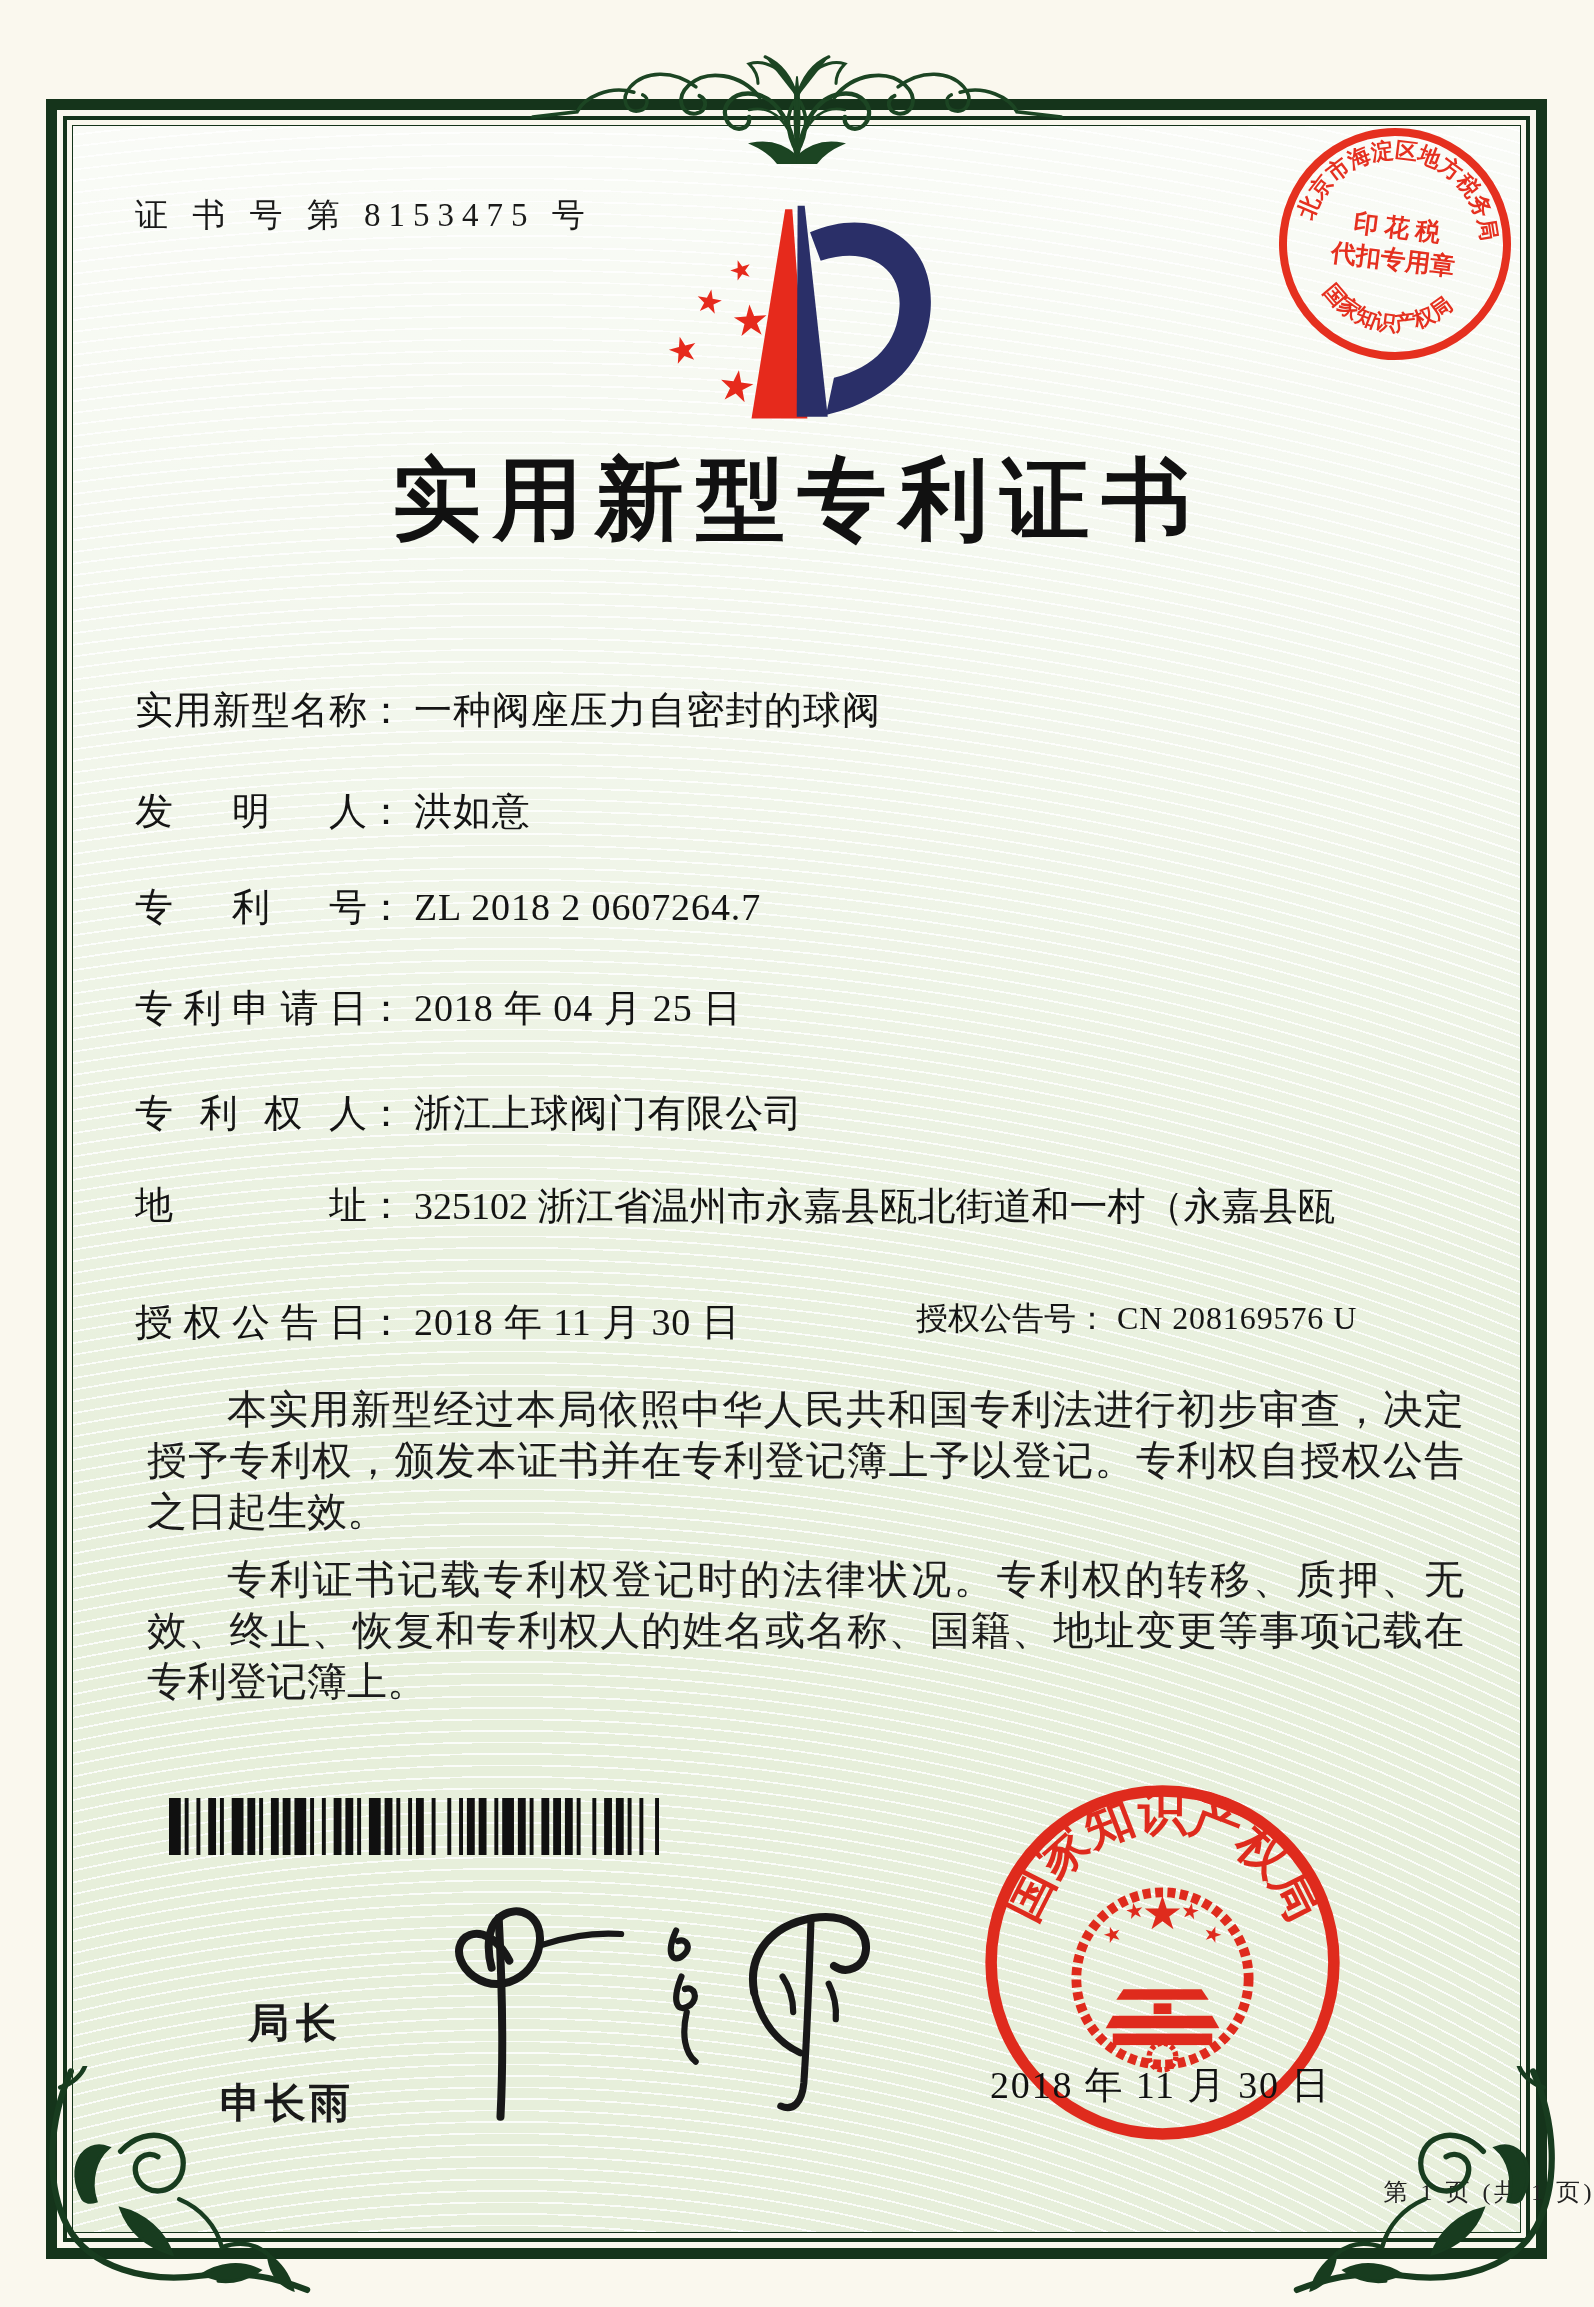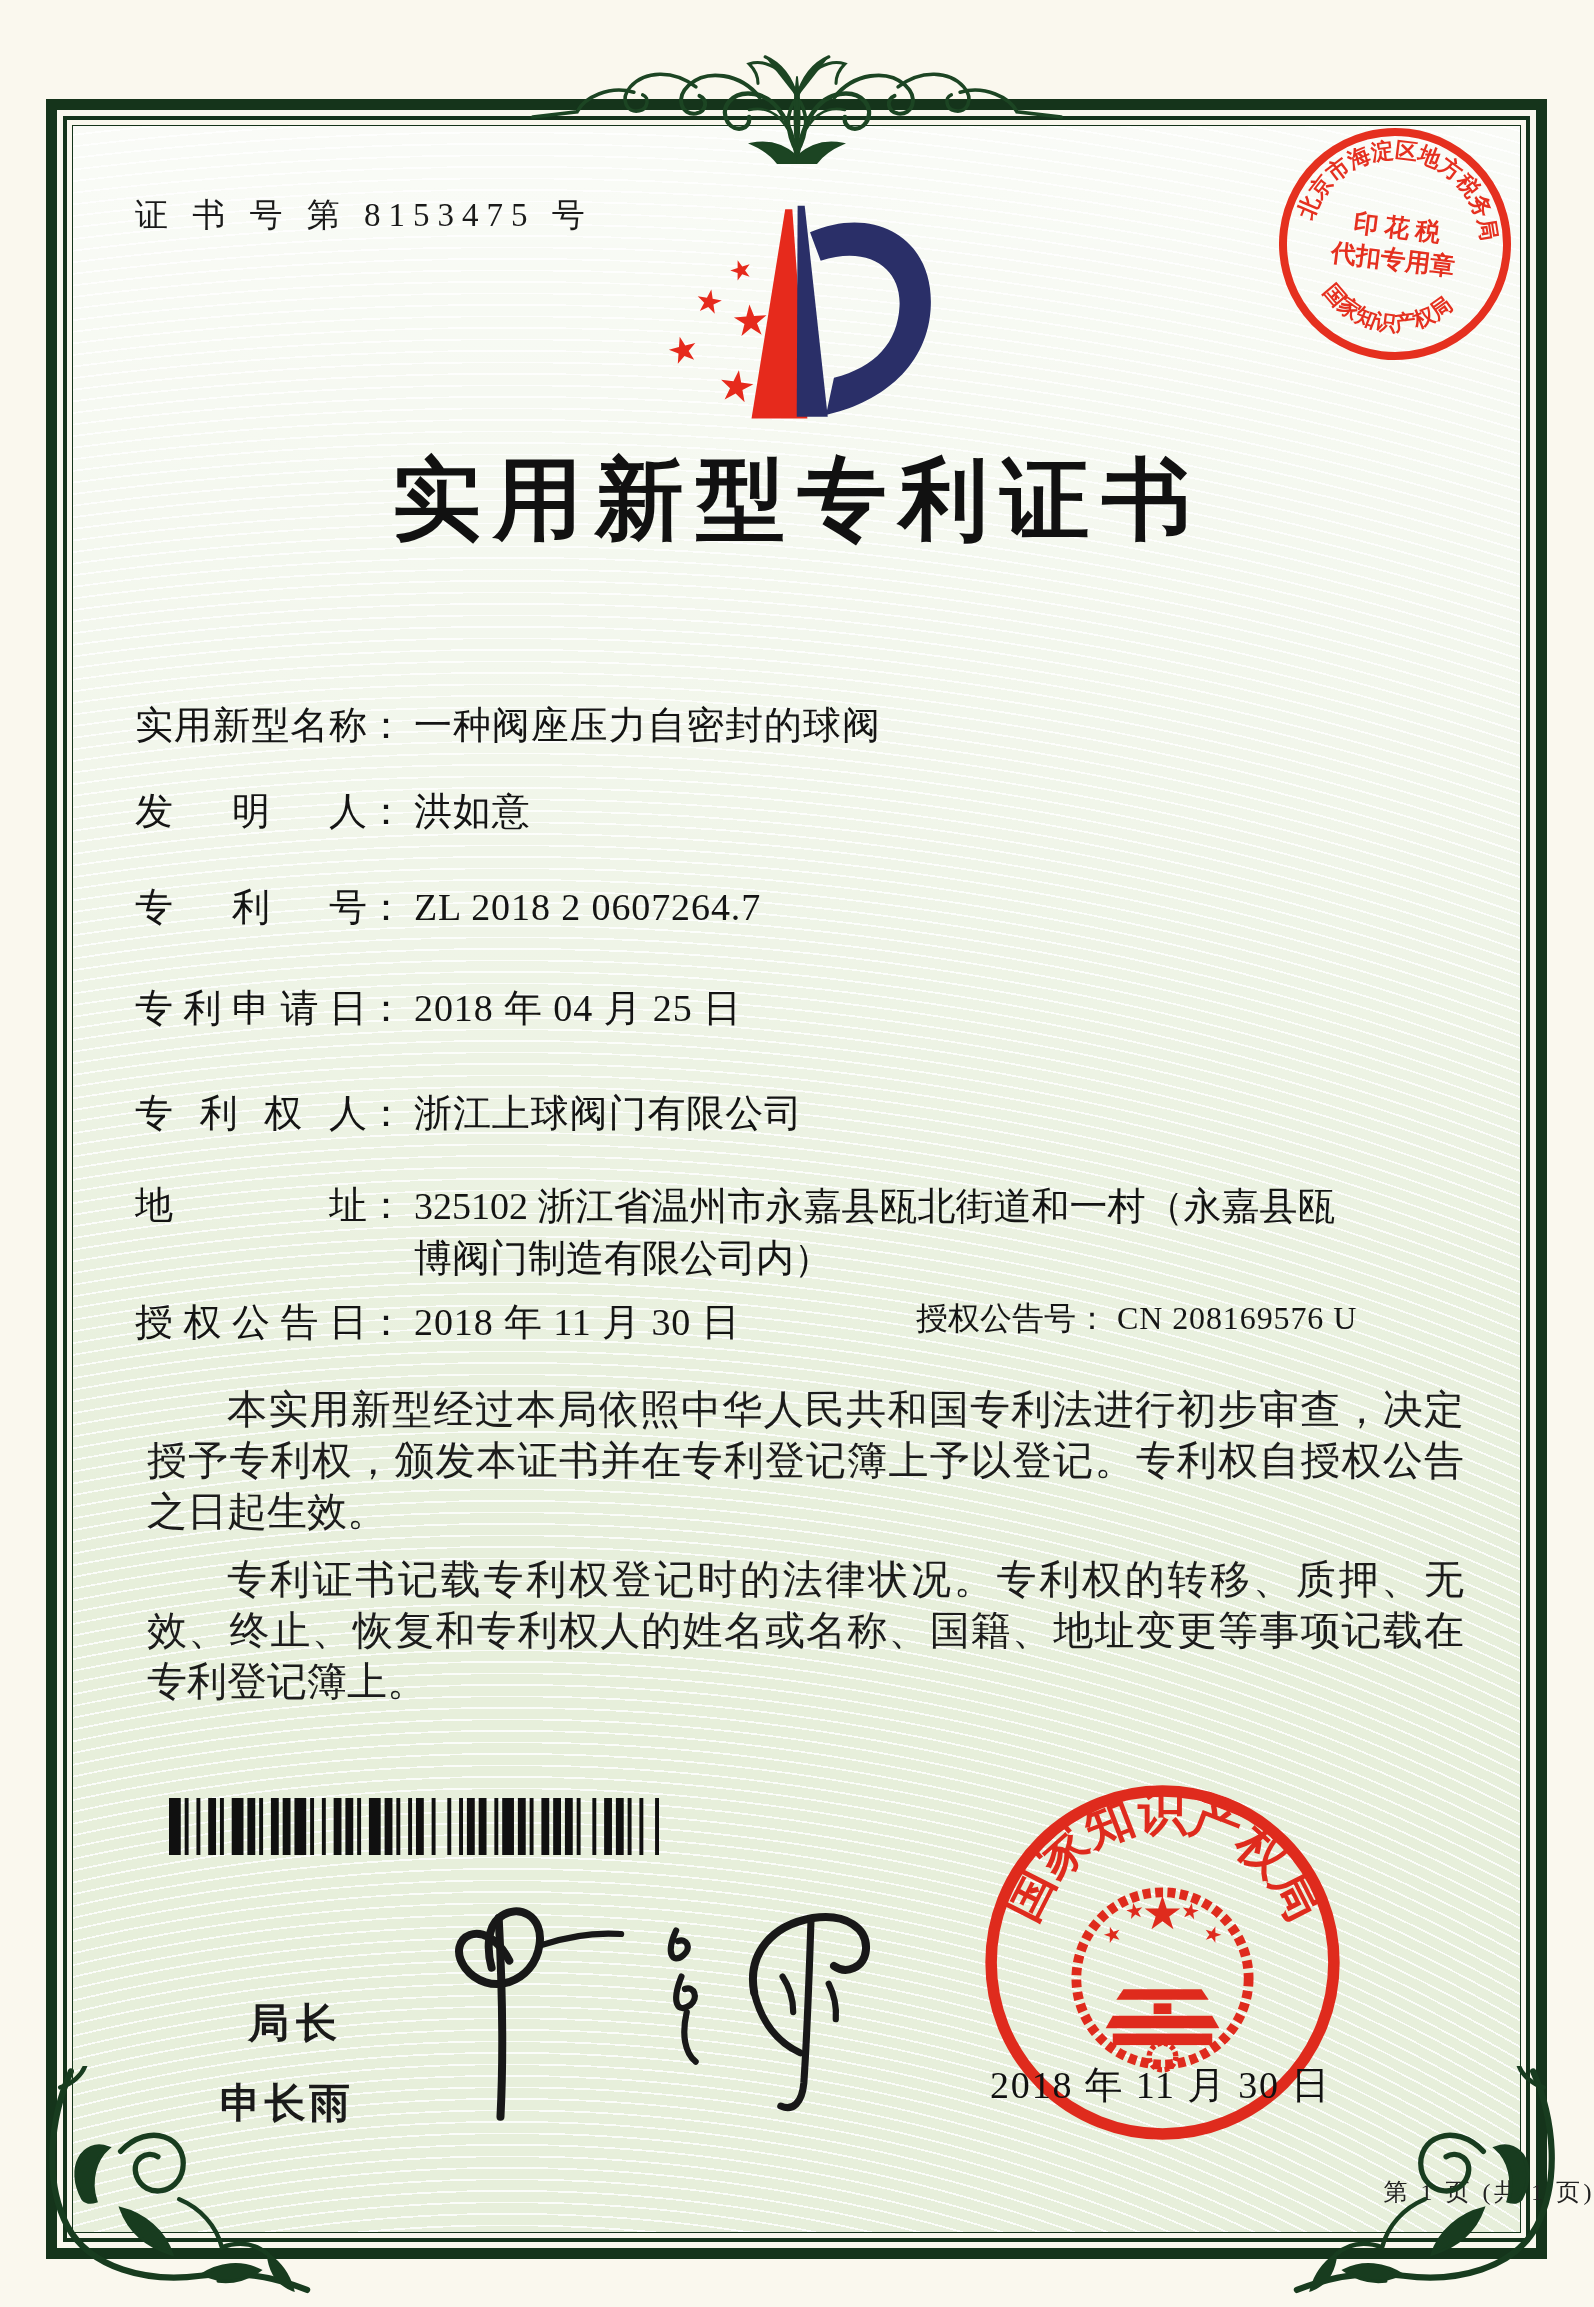--- a/index.html
+++ b/index.html
@@ -33,21 +33,21 @@
   .cert-no{position:absolute;left:135px;top:193px;font-size:33px;letter-spacing:8px;color:#1a1a1a;}
   .title{
     position:absolute;left:0;top:440px;width:100%;text-align:center;
     font-size:89px;font-weight:700;letter-spacing:12.4px;color:#111;
   }
   .row{position:absolute;left:135px;font-size:38px;white-space:nowrap;color:#141414;}
   .lbl{display:inline-block;width:232px;text-align:justify;text-align-last:justify;vertical-align:top;}
   .colon{margin-right:9px;}
   .val{letter-spacing:0.9px;}
   .addr-val{display:inline-block;vertical-align:top;white-space:normal;width:941px;line-height:1.38;}
-  .row-name{top:700px;} .row-inventor{top:786px;} .row-patno{top:882px;}
+  .row-name{top:685px;} .row-inventor{top:786px;} .row-patno{top:882px;}
   .row-filing{top:983px;} .row-patentee{top:1088px;} .row-addr{top:1180px;}
   .row-grant{top:1297px;} .grant-no{position:absolute;left:916px;top:1297px;font-size:32px;white-space:nowrap;}
   .paras{
     position:absolute;left:131px;top:1368px;width:1349px;
     font-size:40px;line-height:1.28;color:#1c1c1c;text-align:justify;
   }
   .paras p{margin:16px;text-indent:2em;}
   .director-title{position:absolute;left:220px;top:1996px;font-size:41px;font-weight:600;letter-spacing:7px;font-family:"Liberation Sans","DejaVu Sans",sans-serif;color:#1a1a1a;margin-left:28px;}
   .director-name{position:absolute;left:220px;top:2076px;font-size:41px;font-weight:600;letter-spacing:3.5px;font-family:"Liberation Sans","DejaVu Sans",sans-serif;color:#1a1a1a;}
   .seal-date{
@@ -162,21 +162,21 @@
 <div class="row row-patno">
   <span class="lbl">专利号</span><span class="colon">：</span><span class="val">ZL 2018 2 0607264.7</span>
 </div>
 <div class="row row-filing">
   <span class="lbl">专利申请日</span><span class="colon">：</span><span class="val">2018 年 04 月 25 日</span>
 </div>
 <div class="row row-patentee">
   <span class="lbl">专利权人</span><span class="colon">：</span><span class="val">浙江上球阀门有限公司</span>
 </div>
 <div class="row row-addr">
-  <span class="lbl">地址</span><span class="colon">：</span><span class="addr-val"><span>325102 浙江省温州市永嘉县瓯北街道和一村（永嘉县瓯</span><br><span>博阀门制造有限公司内）</span></span>
+  <span class="lbl">地址</span><span class="colon">：</span><span class="addr-val"><span>325102 浙江省温州市永嘉县瓯北街道和一村（永嘉县瓯</span><br></span>
 </div>
 <div class="row row-grant">
   <span class="lbl">授权公告日</span><span class="colon">：</span><span class="val">2018 年 11 月 30 日</span>
 </div>
 <div class="grant-no">
   <span>授权公告号</span><span class="colon">：</span><span class="val">CN 208169576 U</span>
 </div>
 
 <div class="paras">
   <p>本实用新型经过本局依照中华人民共和国专利法进行初步审查，决定授予专利权，颁发本证书并在专利登记簿上予以登记。专利权自授权公告之日起生效。</p>

